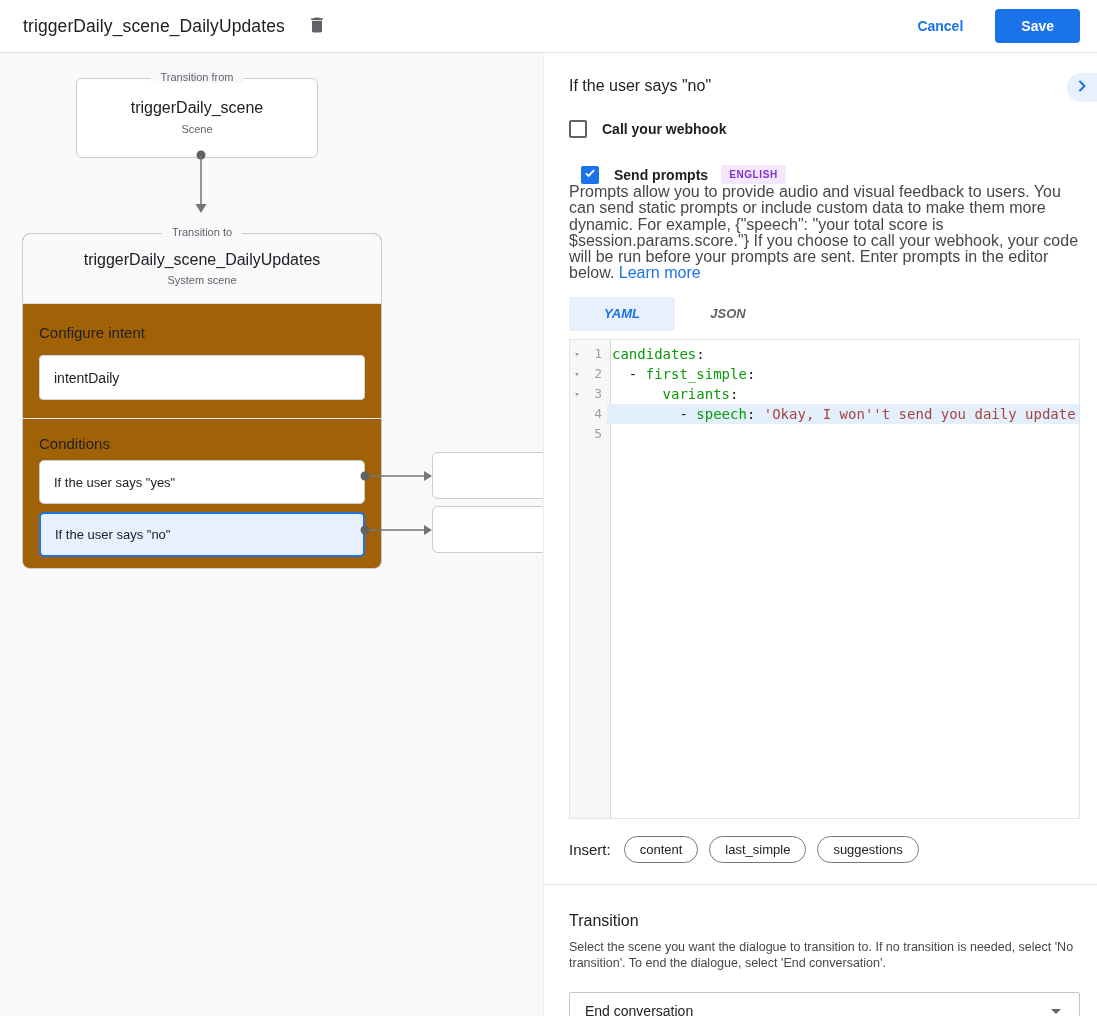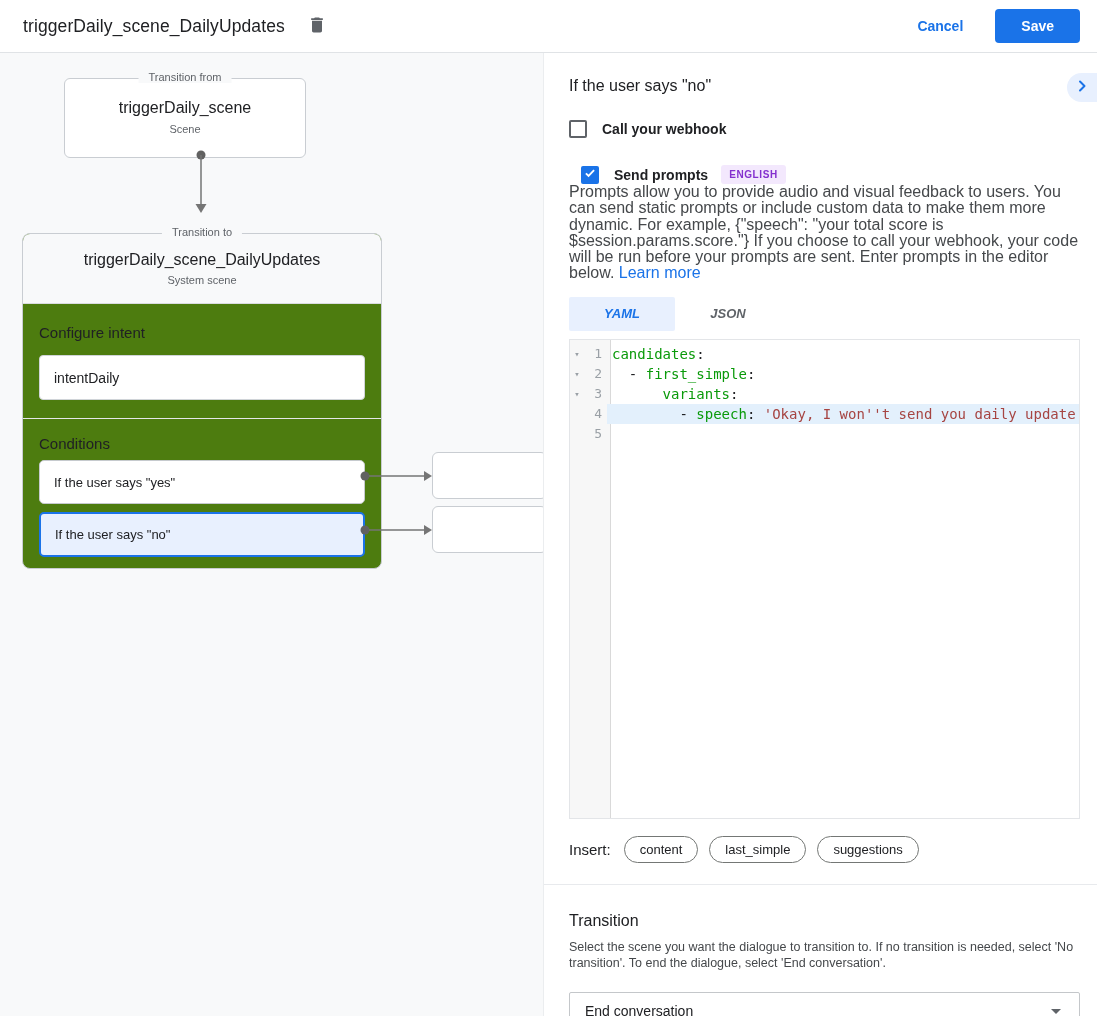--- a/index.html
+++ b/index.html
@@ -13,26 +13,26 @@
   .tb-trash { margin-left:22px; background:none; border:none; cursor:pointer; display:flex; align-items:center; }
   .tb-spacer { flex:1; }
   .btn-cancel { background:none; border:none; color:#1a73e8; font-family:inherit; font-size:14px; font-weight:600; padding:8px 16px; cursor:pointer; }
   .btn-save { background:#1a73e8; border:none; color:#fff; font-family:inherit; font-size:14px; font-weight:600;
               padding:9px 26px; border-radius:4px; margin-left:16px; cursor:pointer; }
 
   
   .canvas { position:absolute; top:53px; left:0; width:543px; bottom:0; background:#f8f9fa; overflow:hidden; }
   .legend { position:absolute; top:-8px; left:50%; transform:translateX(-50%); font-size:11px; color:#5f6368;
             background:#f8f9fa; padding:0 10px; white-space:nowrap; z-index:2; }
-  .from-box { position:absolute; left:64px; top:25px; width:242px; height:80px; background:#fff;
+  .from-box { position:absolute; left:76px; top:25px; width:242px; height:80px; background:#fff;
               border:1.5px solid #c9cdd2; border-radius:6px; text-align:center; padding-top:20px; }
   .from-box .box-title { font-size:16px; color:#202124; }
   .from-box .box-sub { font-size:11px; color:#5f6368; margin-top:6px; }
 
-  .to-card { position:absolute; left:22px; top:180px; width:360px; height:336px; background:#4d7c0f;
+  .to-card { position:absolute; left:22px; top:180px; width:360px; height:336px; background:#a16207;
              border:1.5px solid #c9cdd2; border-radius:8px; }
   .card-head { height:70px; background:#f8f9fa; border-bottom:1px solid #dadce0; border-radius:7px 7px 0 0;
                text-align:center; padding-top:17px; }
   .card-head .box-title { font-size:16px; color:#202124; }
   .card-head .box-sub { font-size:11px; color:#5f6368; margin-top:5px; }
   .card-sec1 { padding:20px 16px 0; }
   .sec-label { font-size:15px; color:#202124; }
   .intent-input { margin-top:14px; height:45px; width:100%; border:1px solid #d0d4d8; border-radius:4px;
                   background:#fff; display:flex; align-items:center; padding-left:14px; font-size:14px; color:#202124; }
   .card-divider { border-top:1px solid #e4e6e9; margin-top:18px; }

